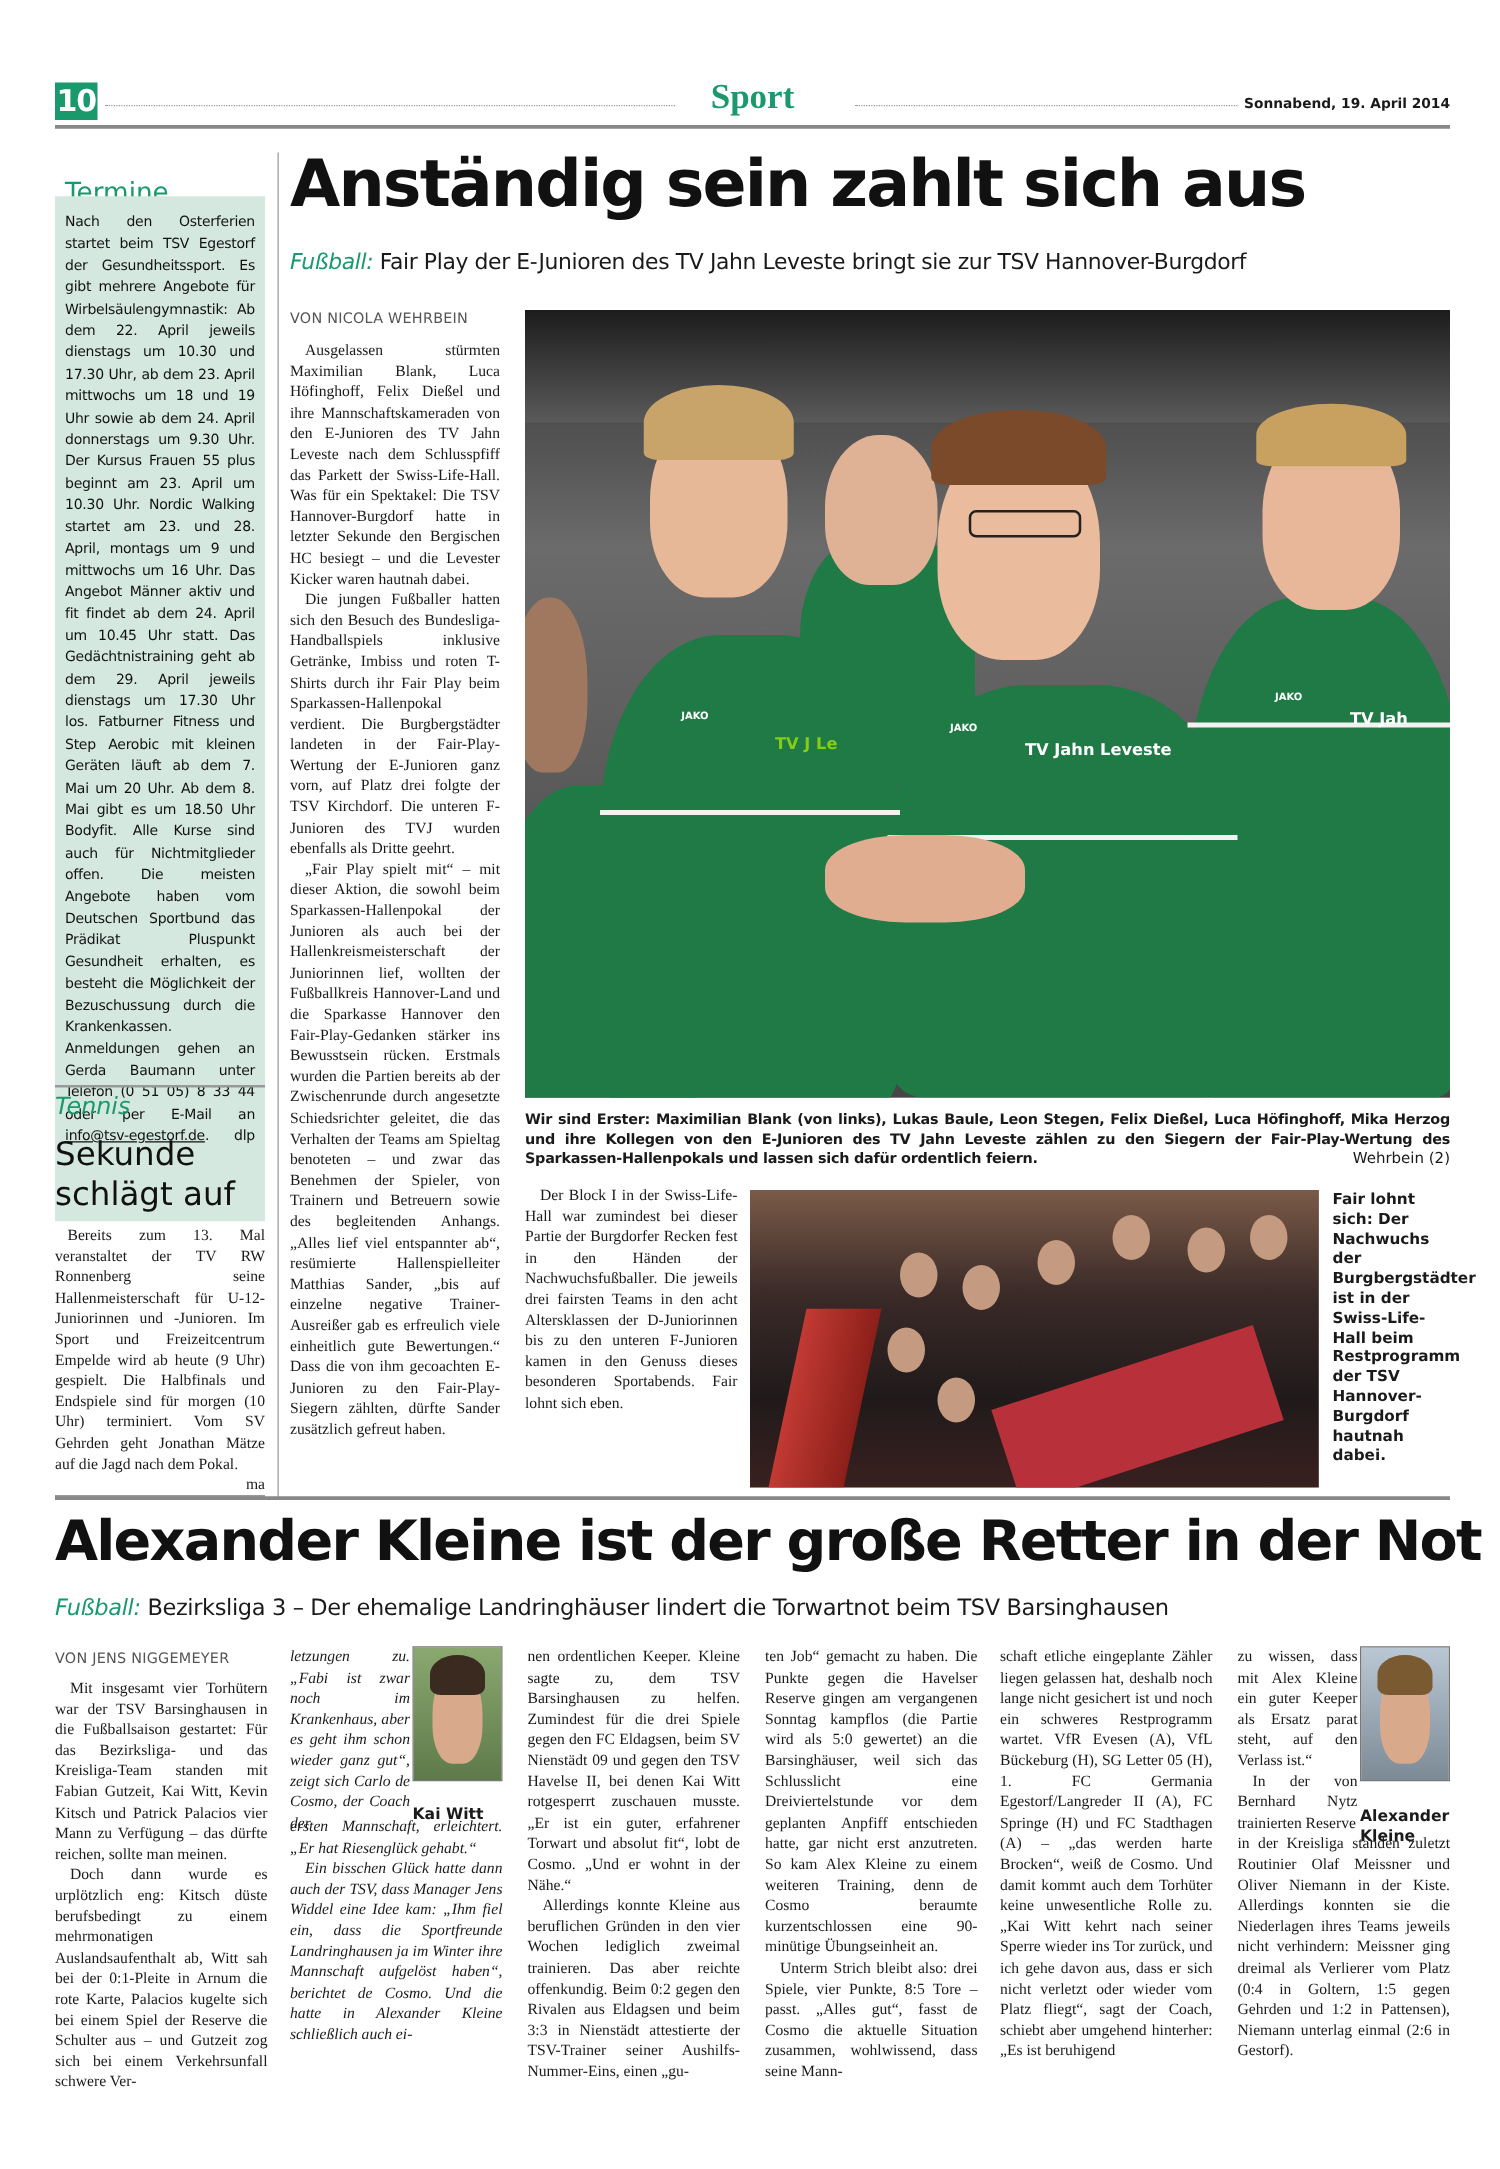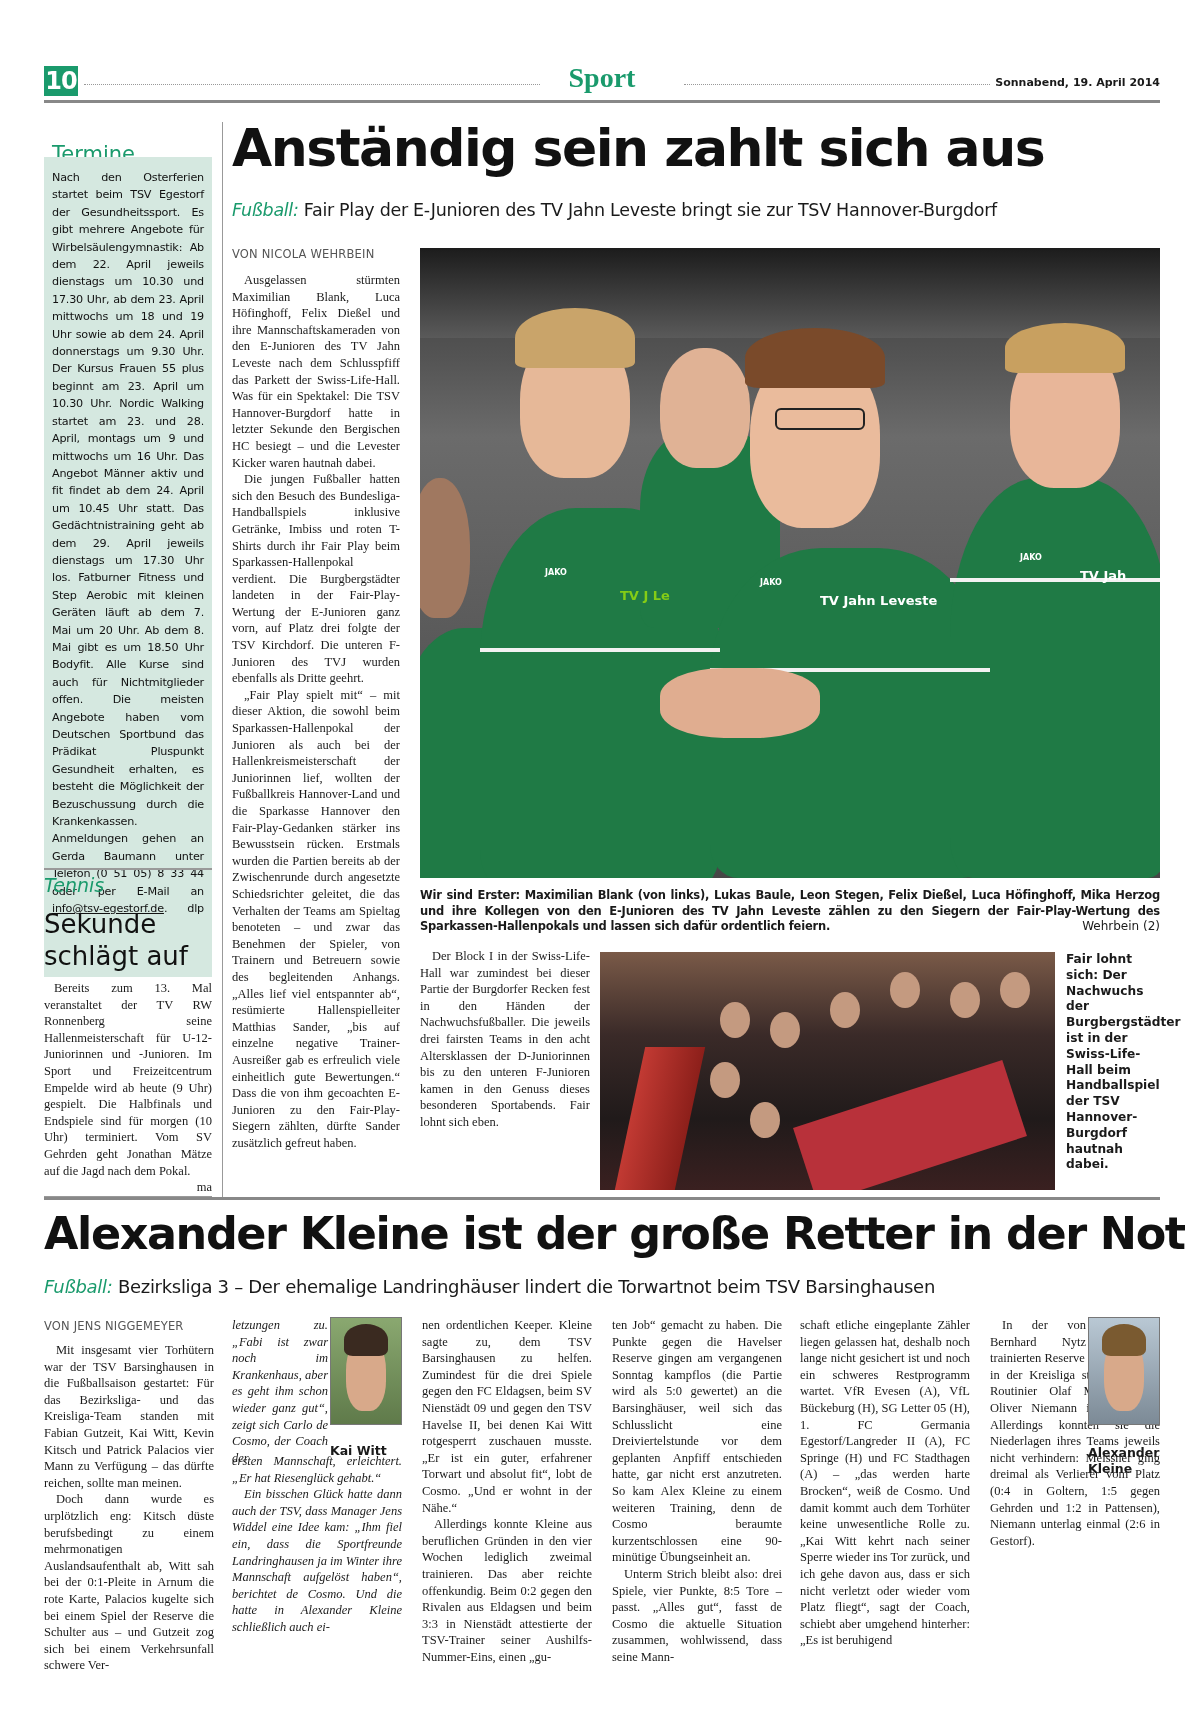--- a/index.html
+++ b/index.html
@@ -151,21 +151,21 @@
   <div class="fan" style="left:120px; top:50px;"></div>
   <div class="fan" style="left:170px; top:60px;"></div>
   <div class="fan" style="left:230px; top:40px;"></div>
   <div class="fan" style="left:290px; top:20px;"></div>
   <div class="fan" style="left:350px; top:30px;"></div>
   <div class="fan" style="left:400px; top:20px;"></div>
   <div class="fan" style="left:110px; top:110px;"></div>
   <div class="fan" style="left:150px; top:150px;"></div>
   <div style="position:absolute; left:200px; top:140px; width:220px; height:80px; background:#b8313a; transform:rotate(-18deg);"></div>
 </div>
-<div id="second-caption">Fair lohnt sich: Der Nachwuchs der Burgbergstädter ist in der Swiss-Life-Hall beim Handballspiel der TSV Hannover-Burgdorf hautnah dabei.</div>
+<div id="second-caption">Fair lohnt sich: Der Nachwuchs der Burgbergstädter ist in der Swiss-Life-Hall beim Restprogramm der TSV Hannover-Burgdorf hautnah dabei.</div>
 
 <div id="article-rule"></div>
 
 <div id="a2-headline">Alexander Kleine ist der große Retter in der Not</div>
 <div id="a2-sub"><span class="kicker">Fußball:</span> <span>Bezirksliga 3 – Der ehemalige Landringhäuser lindert die Torwartnot beim TSV Barsinghausen</span></div>
 <div id="a2-byline">VON JENS NIGGEMEYER</div>
 
 <div id="a2-col1" class="a2col">
   <p>Mit insgesamt vier Torhütern war der TSV Barsinghausen in die Fußballsaison gestartet: Für das Bezirksliga- und das Kreisliga-Team standen mit Fabian Gutzeit, Kai Witt, Kevin Kitsch und Patrick Palacios vier Mann zu Verfügung – das dürfte reichen, sollte man meinen.</p>
   <p>Doch dann wurde es urplötzlich eng: Kitsch düste berufsbedingt zu einem mehrmonatigen Auslandsaufenthalt ab, Witt sah bei der 0:1-Pleite in Arnum die rote Karte, Palacios kugelte sich bei einem Spiel der Reserve die Schulter aus – und Gutzeit zog sich bei einem Verkehrsunfall schwere Ver-</p>
@@ -186,20 +186,21 @@
   <p>Allerdings konnte Kleine aus beruflichen Gründen in den vier Wochen lediglich zweimal trainieren. Das aber reichte offenkundig. Beim 0:2 gegen den Rivalen aus Eldagsen und beim 3:3 in Nienstädt attestierte der TSV-Trainer seiner Aushilfs-Nummer-Eins, einen „gu-</p>
 </div>
 <div id="a2-col4" class="a2col">
   <p style="text-indent:0">ten Job“ gemacht zu haben. Die Punkte gegen die Havelser Reserve gingen am vergangenen Sonntag kampflos (die Partie wird als 5:0 gewertet) an die Barsinghäuser, weil sich das Schlusslicht eine Dreiviertelstunde vor dem geplanten Anpfiff entschieden hatte, gar nicht erst anzutreten. So kam Alex Kleine zu einem weiteren Training, denn de Cosmo beraumte kurzentschlossen eine 90-minütige Übungseinheit an.</p>
   <p>Unterm Strich bleibt also: drei Spiele, vier Punkte, 8:5 Tore – passt. „Alles gut“, fasst de Cosmo die aktuelle Situation zusammen, wohlwissend, dass seine Mann-</p>
 </div>
 <div id="a2-col5" class="a2col">
   <p style="text-indent:0">schaft etliche eingeplante Zähler liegen gelassen hat, deshalb noch lange nicht gesichert ist und noch ein schweres Restprogramm wartet. VfR Evesen (A), VfL Bückeburg (H), SG Letter 05 (H), 1. FC Germania Egestorf/Langreder II (A), FC Springe (H) und FC Stadthagen (A) – „das werden harte Brocken“, weiß de Cosmo. Und damit kommt auch dem Torhüter keine unwesentliche Rolle zu. „Kai Witt kehrt nach seiner Sperre wieder ins Tor zurück, und ich gehe davon aus, dass er sich nicht verletzt oder wieder vom Platz fliegt“, sagt der Coach, schiebt aber umgehend hinterher: „Es ist beruhigend</p>
 </div>
 <div id="a2-col6" class="a2col">
+  <p class="wrap-left" style="text-indent:0">zu wissen, dass mit Alex Kleine ein guter Keeper als Ersatz parat steht, auf den Verlass ist.“</p>
   <p class="wrap-left">In der von Bernhard Nytz trainierten Reserve</p>
   <p style="text-indent:0">in der Kreisliga standen zuletzt Routinier Olaf Meissner und Oliver Niemann in der Kiste. Allerdings konnten sie die Niederlagen ihres Teams jeweils nicht verhindern: Meissner ging dreimal als Verlierer vom Platz (0:4 in Goltern, 1:5 gegen Gehrden und 1:2 in Pattensen), Niemann unterlag einmal (2:6 in Gestorf).</p>
 </div>
 <div class="portrait" id="kleine-photo">
     <div class="face"></div>
     <div class="hair" style="background:#7a5a30;"></div>
   </div>
 <div id="kleine-label">
   <div>Alexander</div>
   <div>Kleine</div>

